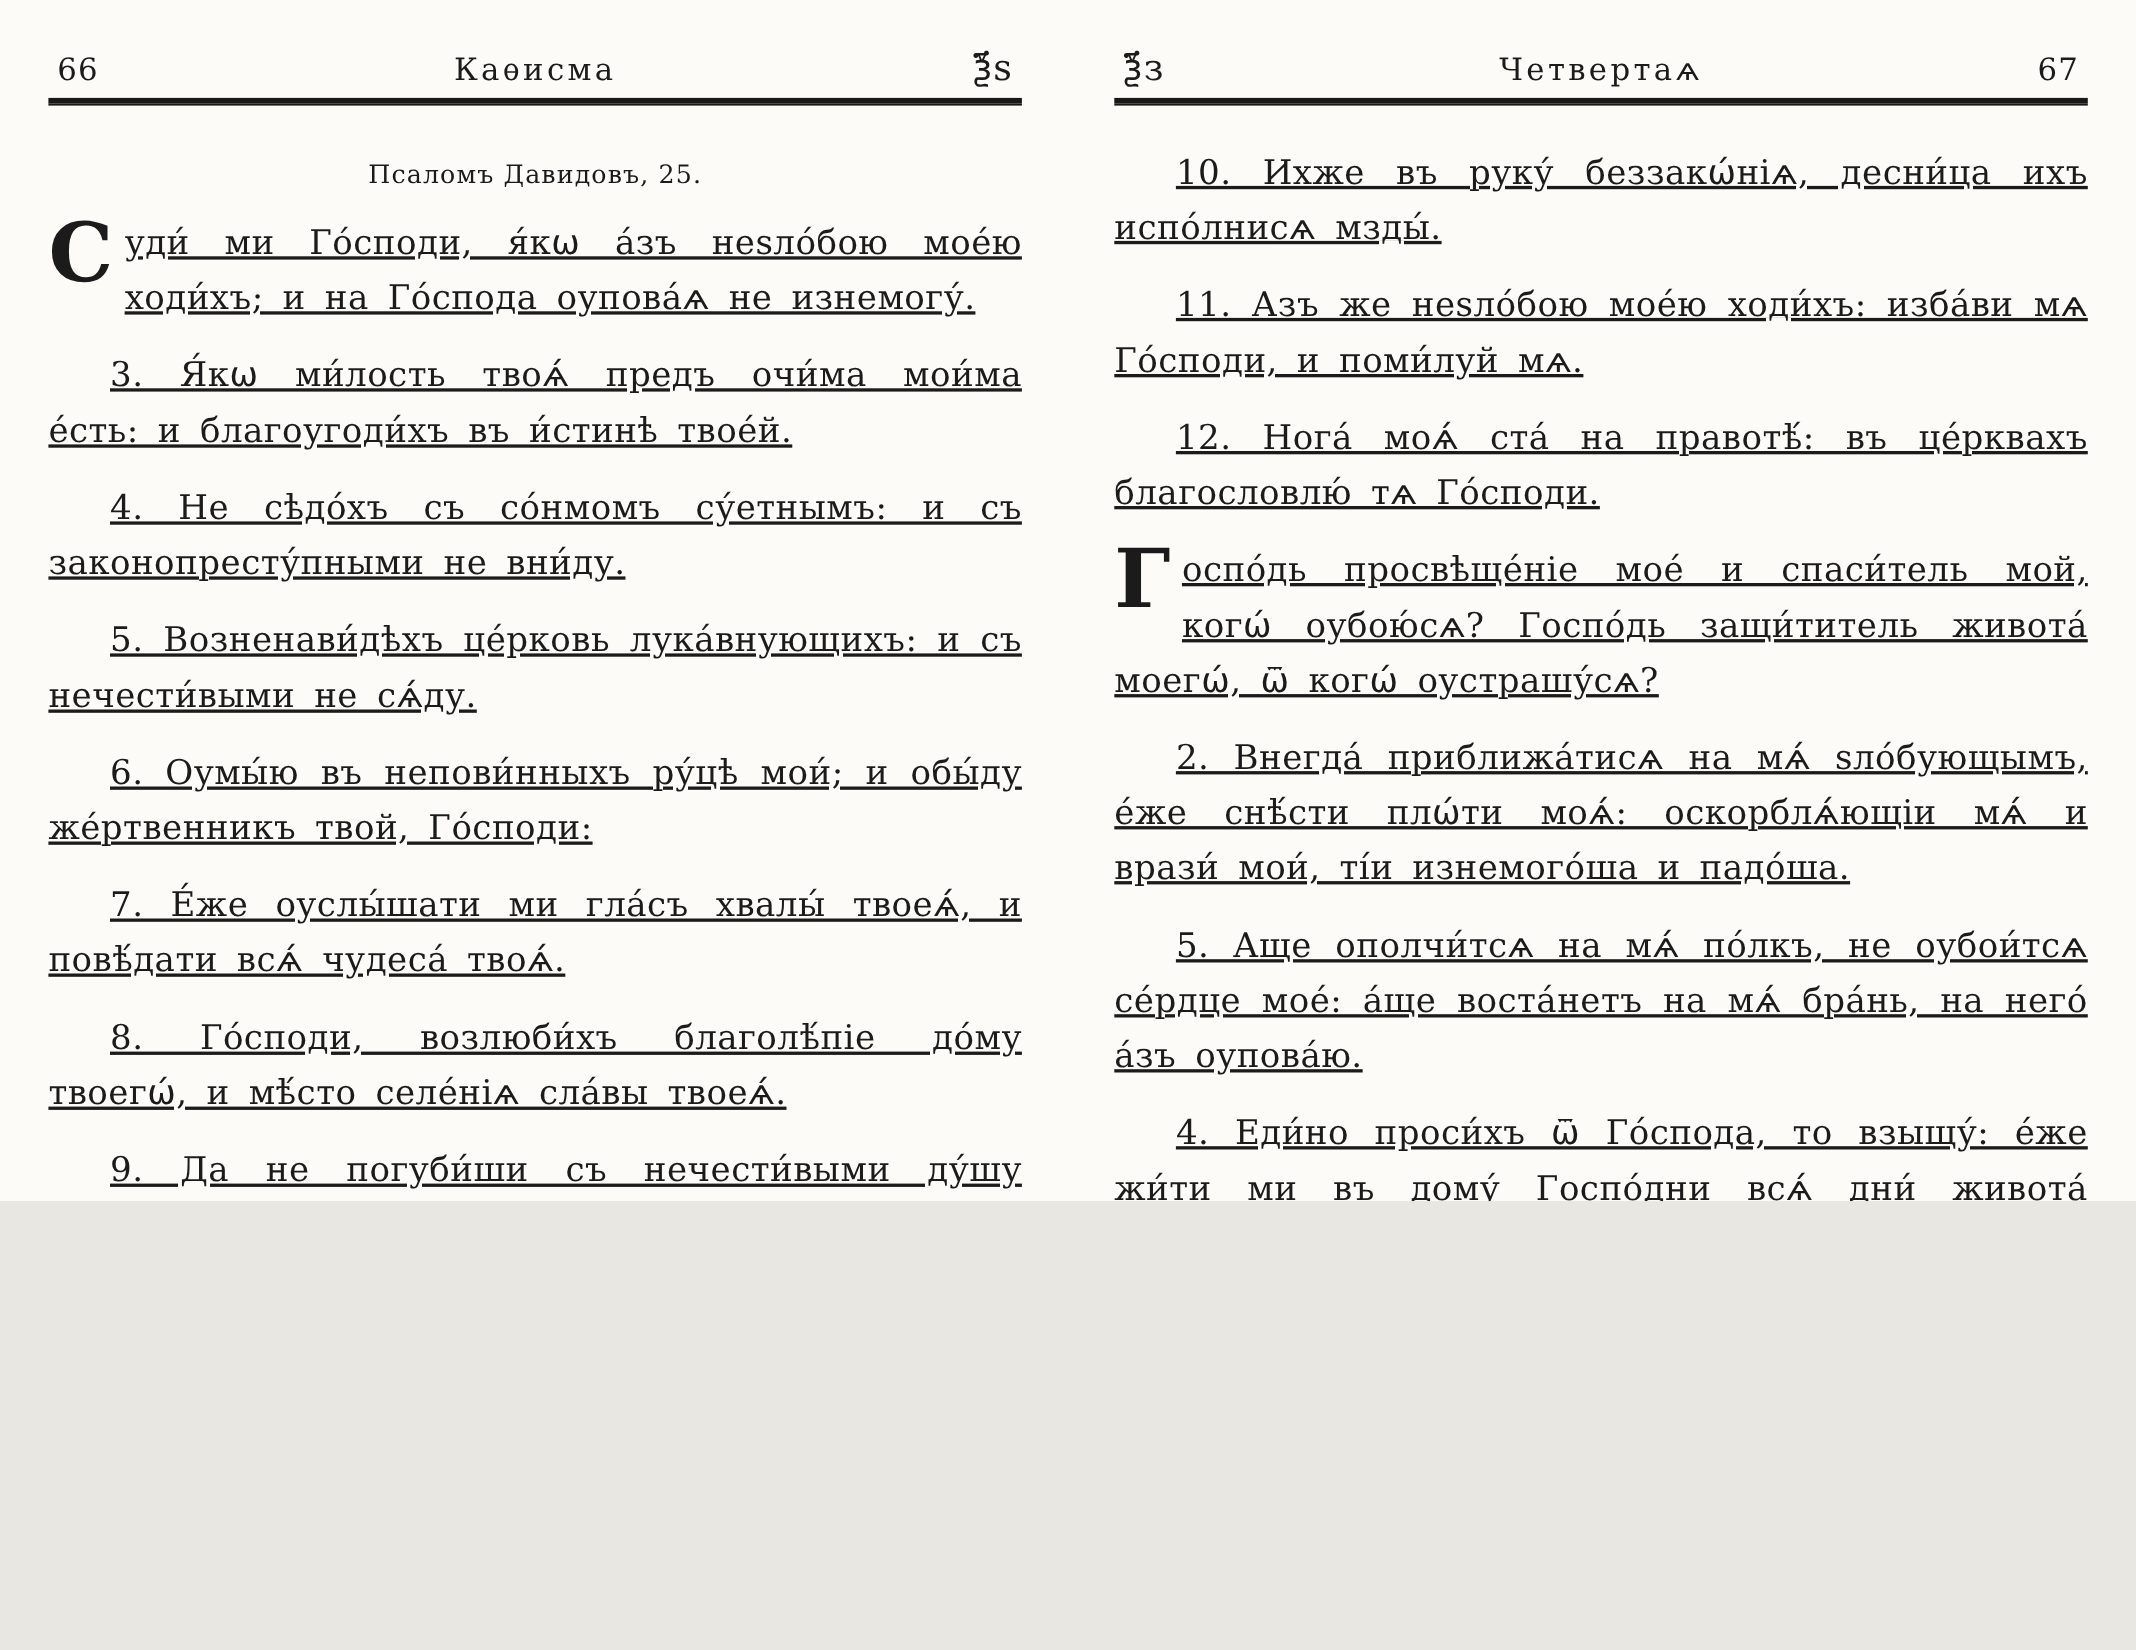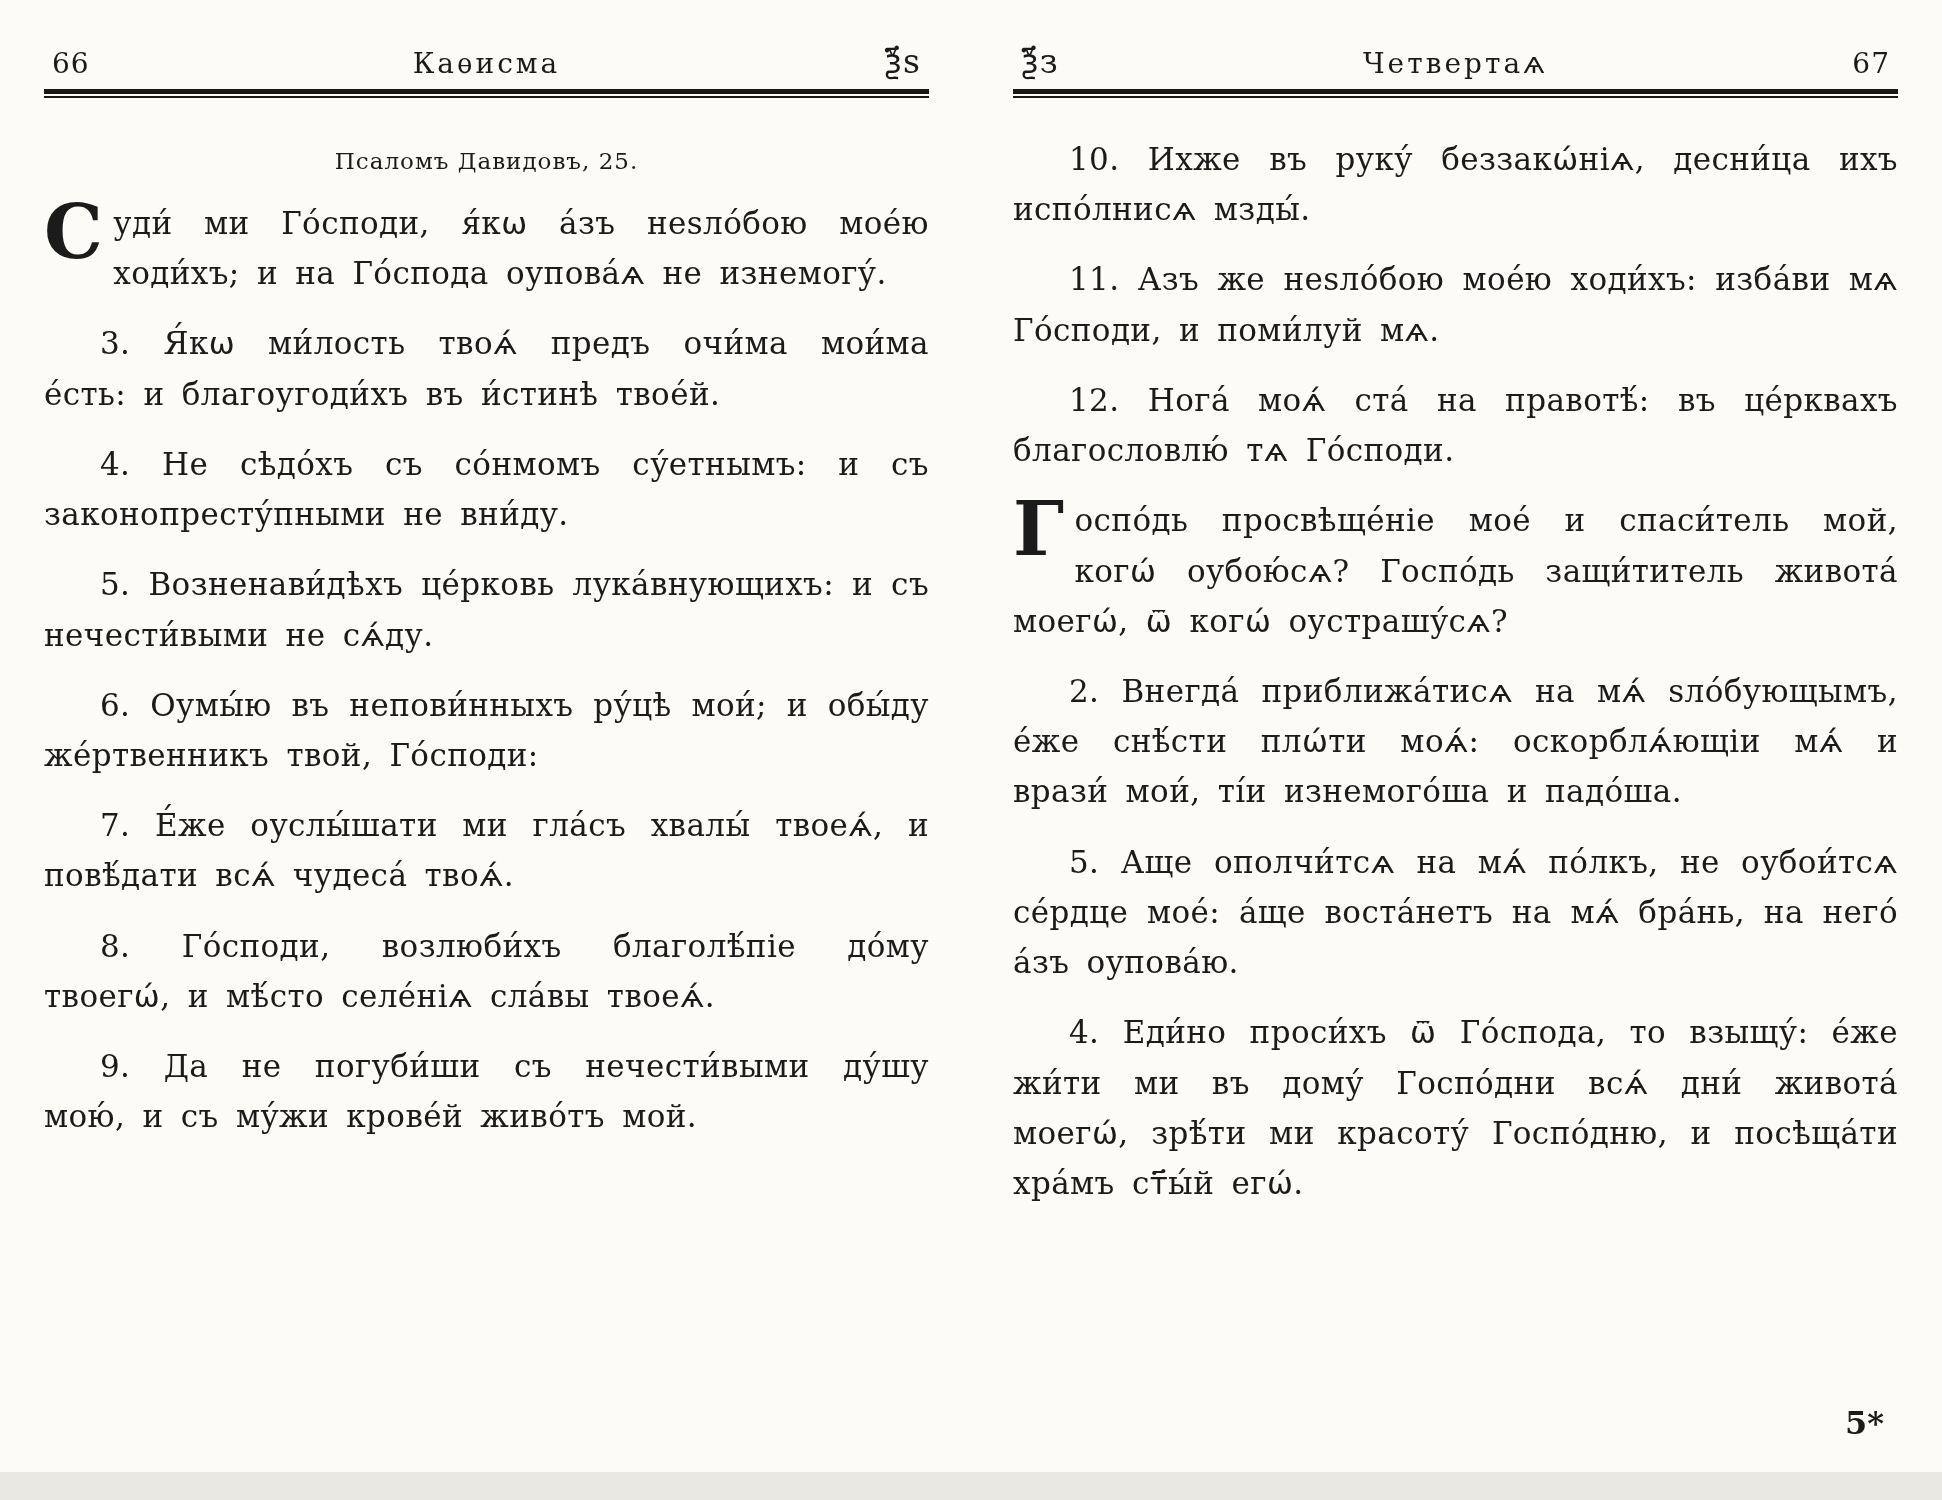--- a/index.html
+++ b/index.html
@@ -4,21 +4,21 @@
 <style>
   * { box-sizing: border-box; }
   html, body { margin: 0; padding: 0; }
   body {
     background: #e9e7e1;
     font-family: "DejaVu Serif", "DejaVu Sans", serif;
   }
   .spread {
     position: relative;
     width: 1942px;
-    height: 1472px;
+    height: 1092px;
     margin: 0 auto;
     background: #fcfbf8;
     color: #1b1b1b;
     display: flex;
     gap: 84px;
     padding: 42px 44px 30px 44px;
     overflow: hidden;
   }
   .page {
     flex: 1 1 0;
@@ -57,20 +57,21 @@
   }
   .page.right-page .continued-block { margin-top: 30px; }
   .verse {
     font-size: 31px;
     line-height: 1.62;
     text-align: justify;
     text-indent: 56px;
     margin: 0 0 20px 0;
     letter-spacing: 0.4px;
     word-spacing: 7px;
+    text-decoration: underline;
   }
   .verse.first-verse { text-indent: 0; }
   .initial {
     float: left;
     font-size: 74px;
     line-height: 0.82;
     padding: 4px 10px 0 0;
     font-weight: bold;
   }
   .signature-mark {

